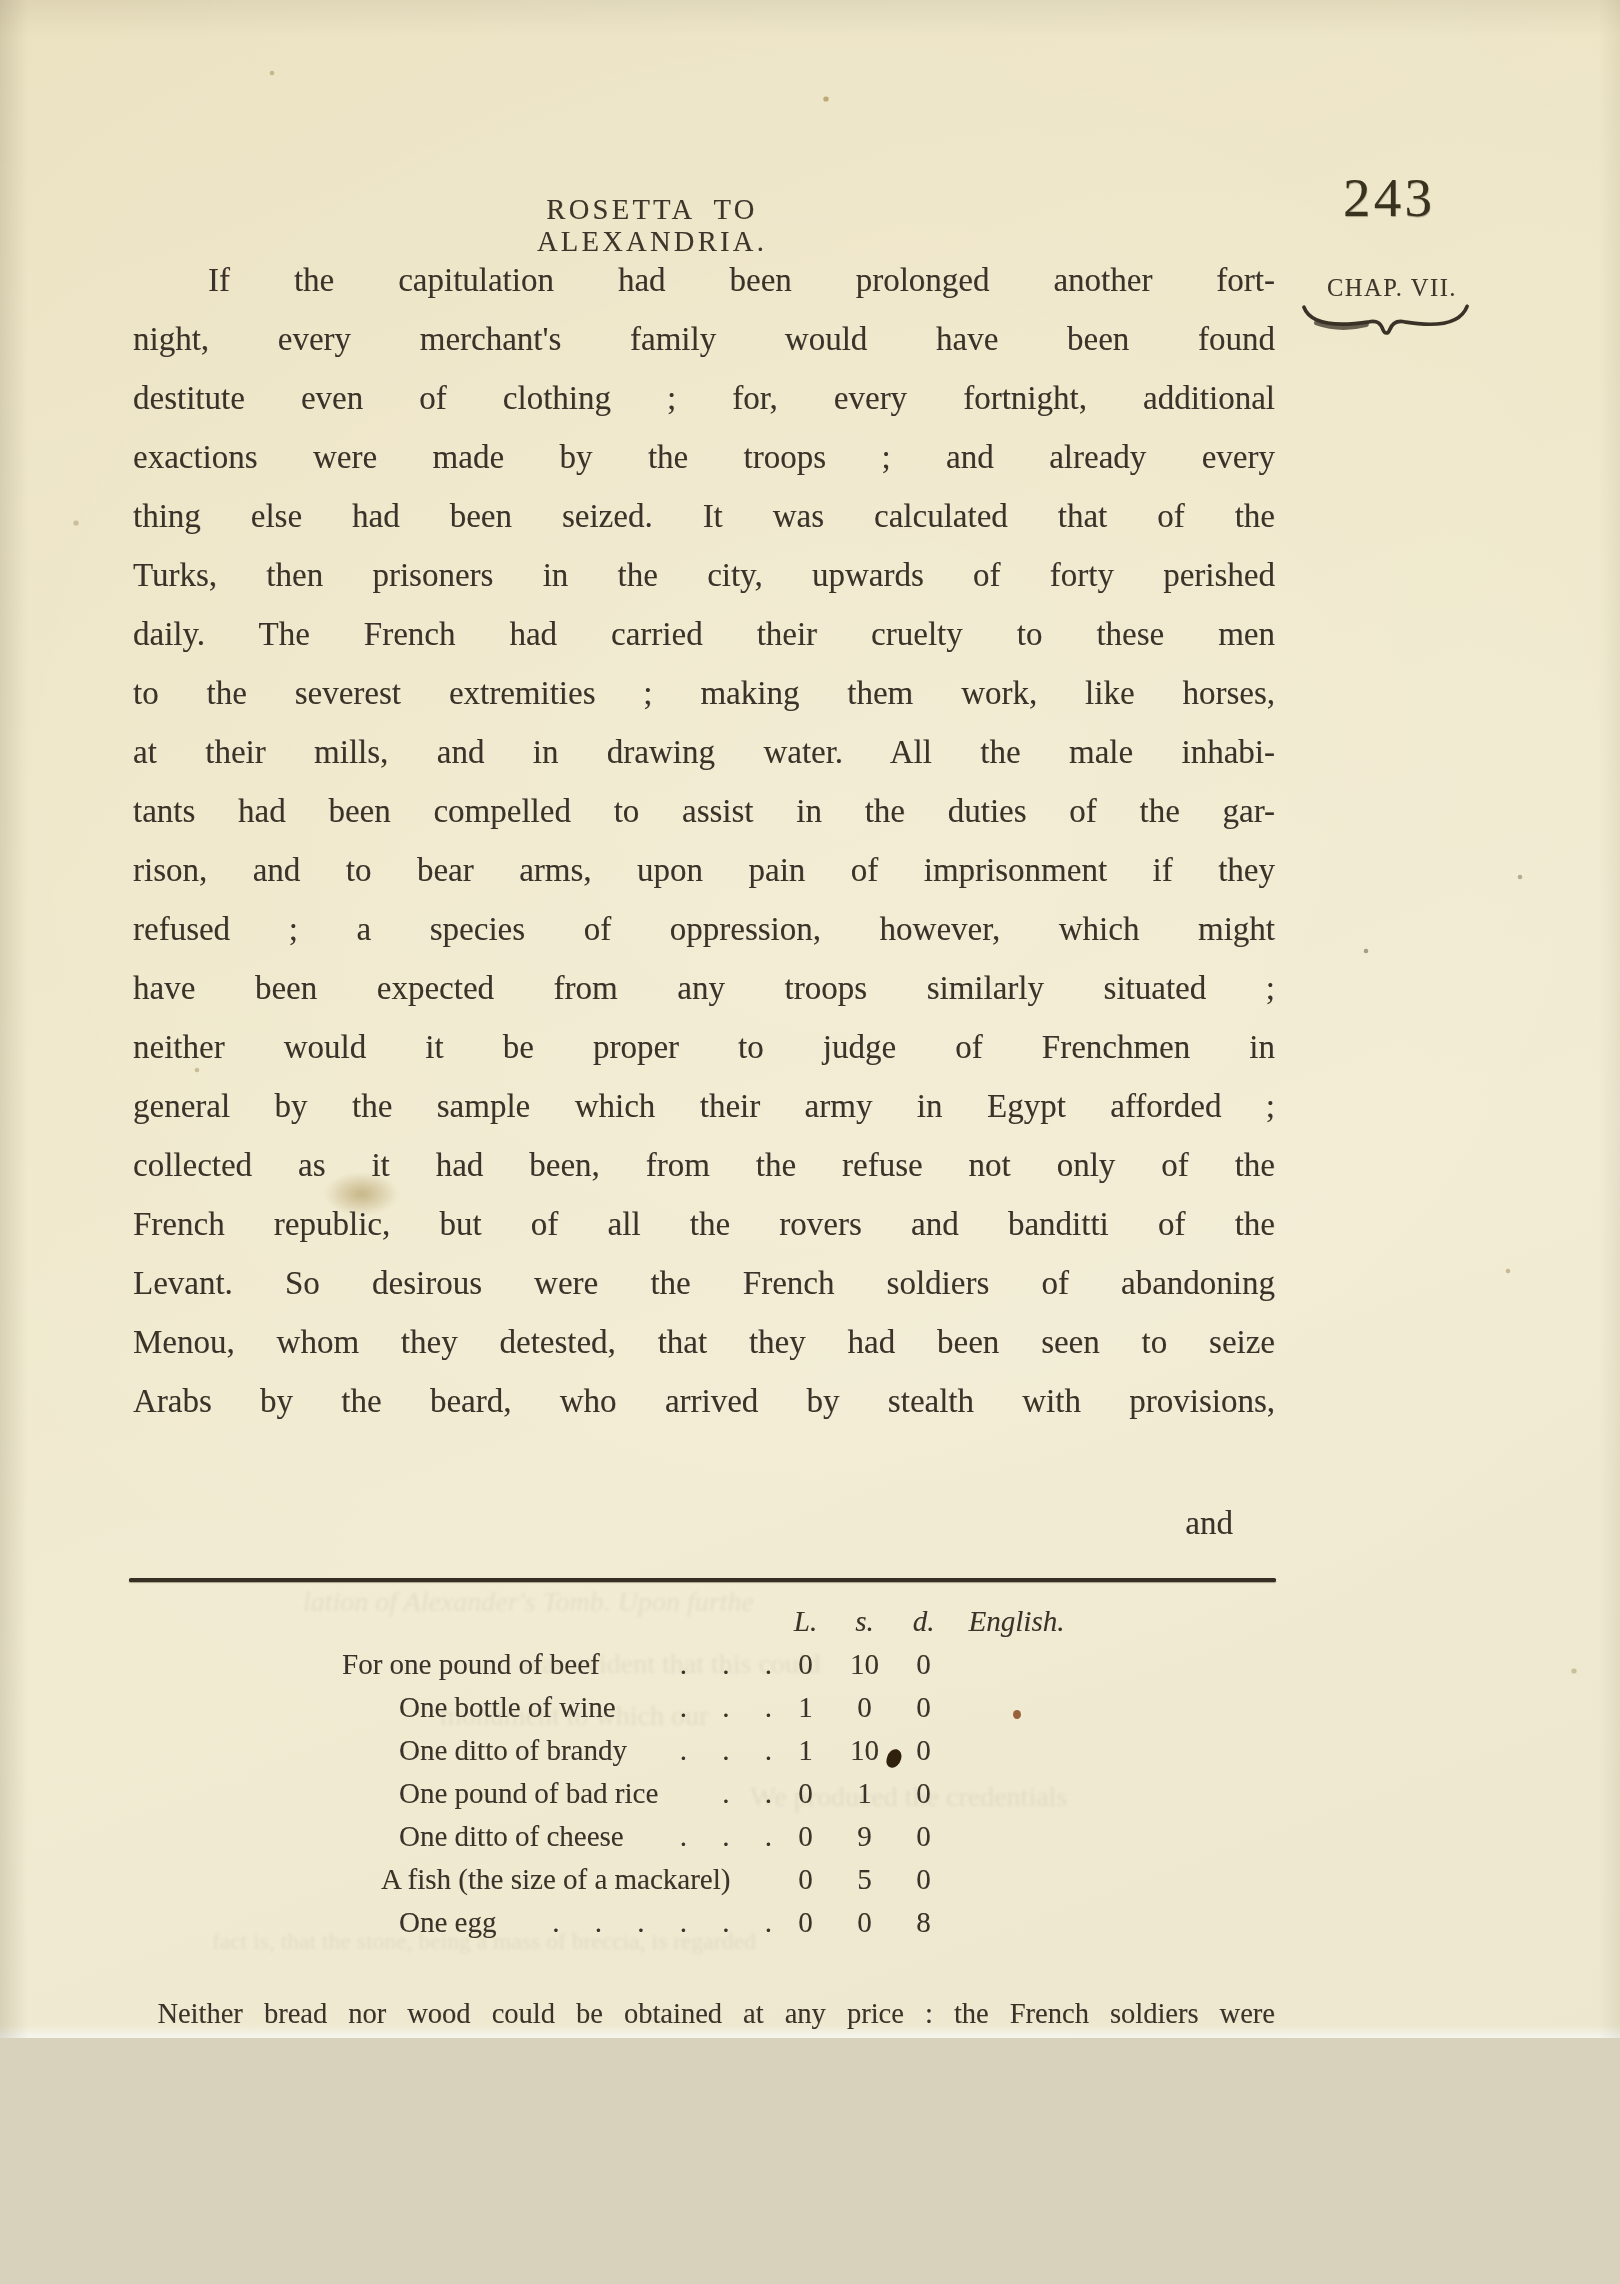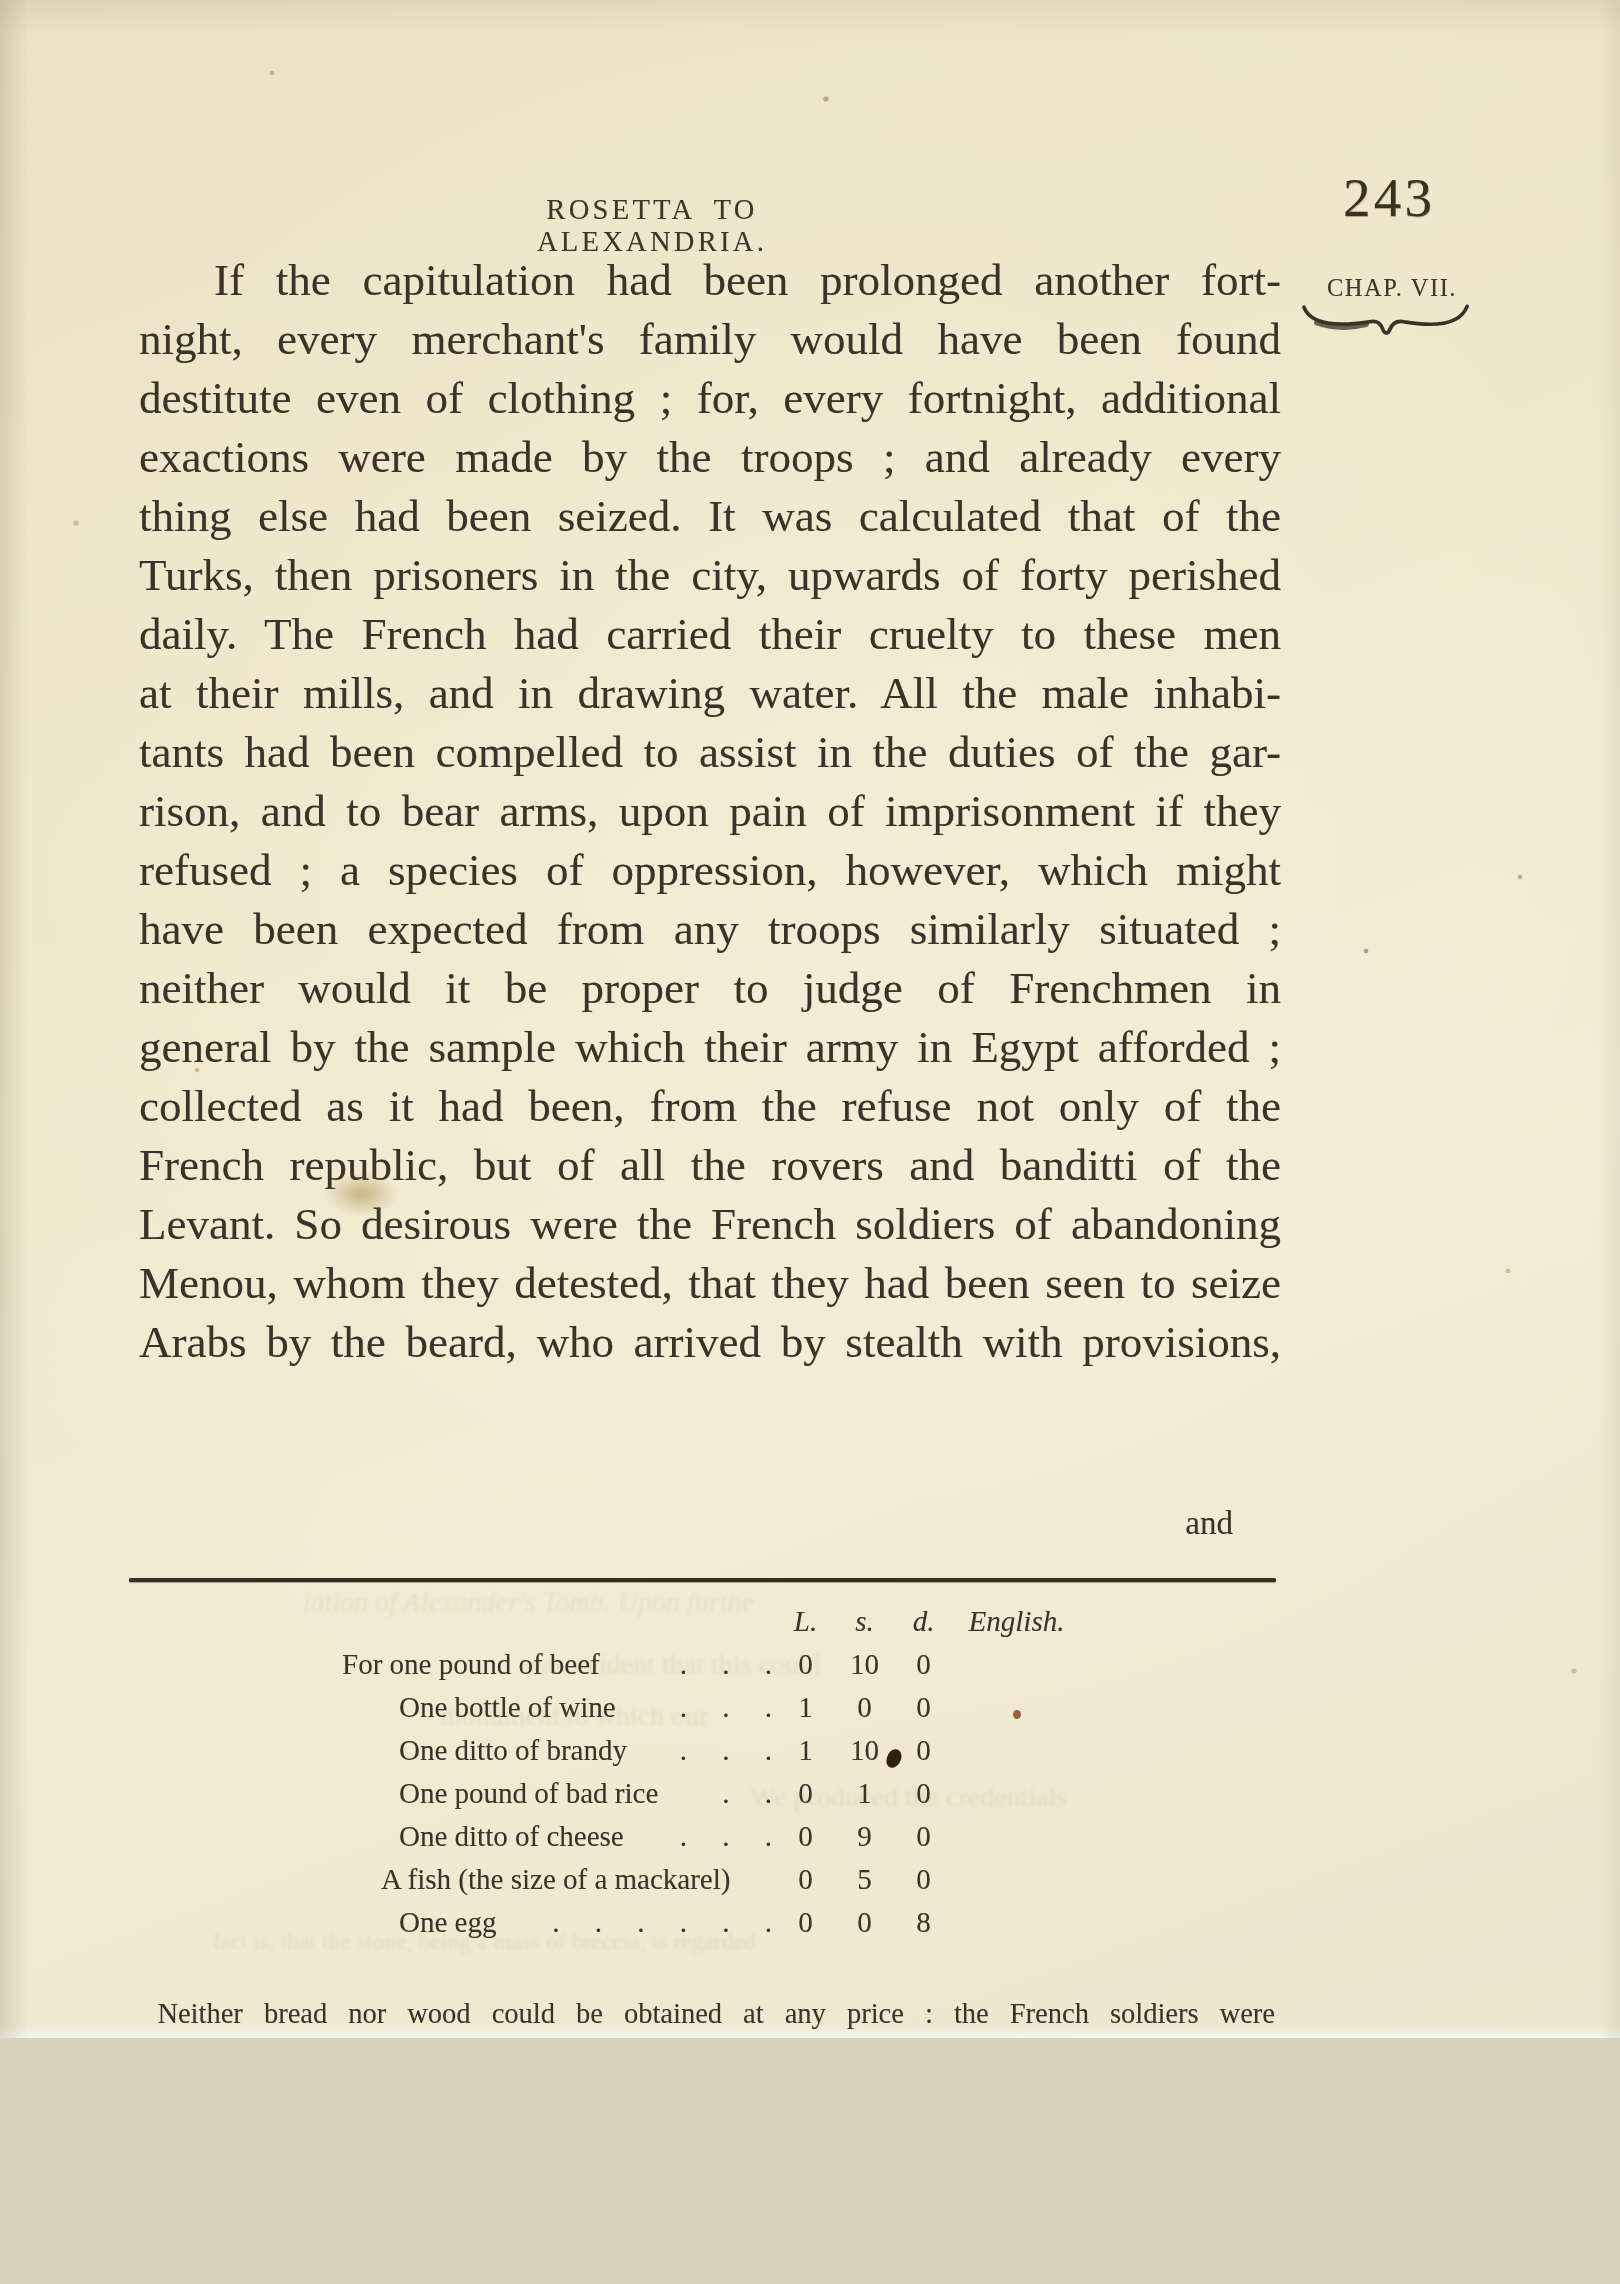--- a/index.html
+++ b/index.html
@@ -15,21 +15,21 @@
     linear-gradient(to bottom, rgba(110,100,70,0.10) 0, rgba(110,100,70,0) 37px),
     linear-gradient(to top, rgba(246,248,244,0.85) 0, rgba(246,248,244,0) 13px);}
   .running-title{position:absolute;left:424px;top:194px;width:456px;text-align:center;
     font-size:28.5px;letter-spacing:3.3px;word-spacing:9.8px;color:#3e362a;z-index:2;
     text-shadow:0.3px 0.4px 0.5px rgba(59,51,41,0.35);}
   .page-number{position:absolute;left:1343px;top:166px;font-size:55px;letter-spacing:3.3px;
     color:#39321f;z-index:2;text-shadow:0.4px 0.5px 0.7px rgba(57,50,31,0.35);}
   .chap-note{position:absolute;left:1311px;top:274px;font-size:24.4px;letter-spacing:1.6px;
     color:#3e362a;z-index:2;text-shadow:0.3px 0.4px 0.5px rgba(59,51,41,0.35);margin-left:16px;}
   .flourish{position:absolute;left:1299px;top:303px;width:173px;height:36px;z-index:2;}
-  .text-block{position:absolute;left:139px;top:251px;width:1142px;font-size:45px;line-height:59px;
+  .text-block{position:absolute;left:133px;top:251px;width:1142px;font-size:33px;line-height:59px;
     z-index:2;text-shadow:0.3px 0.4px 0.6px rgba(59,51,41,0.28);}
   .bodyline{height:59px;text-align:justify;text-align-last:justify;word-spacing:4.1px;}
   .bodyline.indent{text-indent:75px;}
   .catchword-row{position:absolute;left:133px;top:1505px;width:1142px;box-sizing:border-box;
     text-align:right;padding-right:42px;font-size:33px;z-index:2;
     text-shadow:0.3px 0.4px 0.6px rgba(59,51,41,0.28);}
   .rule{position:absolute;left:129px;top:1578px;width:1147px;height:4.1px;background:#372f24;
     border-radius:1.6px;box-shadow:0 0.8px 0.8px rgba(55,47,36,0.5);z-index:2;}
   .price-table{position:absolute;left:342px;top:1600px;width:937px;z-index:2;display:grid;
     grid-template-columns:438px 51px 67px 51px 1fr;grid-auto-rows:43px;
@@ -86,20 +86,21 @@
   </svg>
 
   <div class="text-block">
     <div class="bodyline indent">If the capitulation had been prolonged another fort-</div>
     <div class="bodyline">night, every merchant's family would have been found</div>
     <div class="bodyline">destitute even of clothing ; for, every fortnight, additional</div>
     <div class="bodyline">exactions were made by the troops ; and already every</div>
     <div class="bodyline">thing else had been seized.  It was calculated that of the</div>
     <div class="bodyline">Turks, then prisoners in the city, upwards of forty perished</div>
     <div class="bodyline">daily.  The French had carried their cruelty to these men</div>
+    <div class="bodyline">to the severest extremities ; making them work, like horses,</div>
     <div class="bodyline">at their mills, and in drawing water.  All the male inhabi-</div>
     <div class="bodyline">tants had been compelled to assist in the duties of the gar-</div>
     <div class="bodyline">rison, and to bear arms, upon pain of imprisonment if they</div>
     <div class="bodyline">refused ; a species of oppression, however, which might</div>
     <div class="bodyline">have been expected from any troops similarly situated ;</div>
     <div class="bodyline">neither would it be proper to judge of Frenchmen in</div>
     <div class="bodyline">general by the sample which their army in Egypt afforded ;</div>
     <div class="bodyline">collected as it had been, from the refuse not only of the</div>
     <div class="bodyline">French republic, but of all the rovers and banditti of the</div>
     <div class="bodyline">Levant.  So desirous were the French soldiers of abandoning</div>

